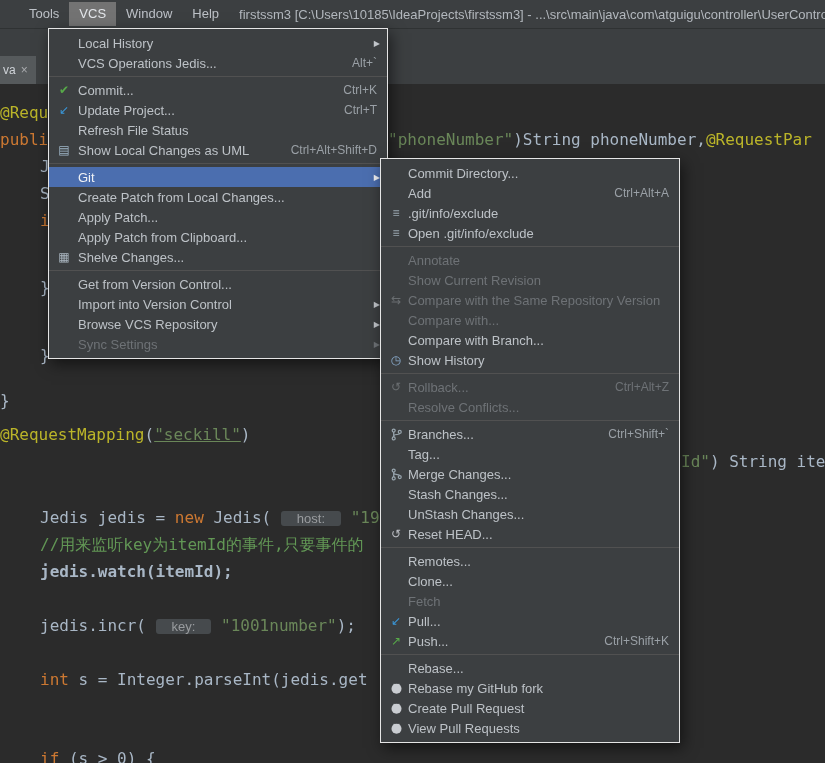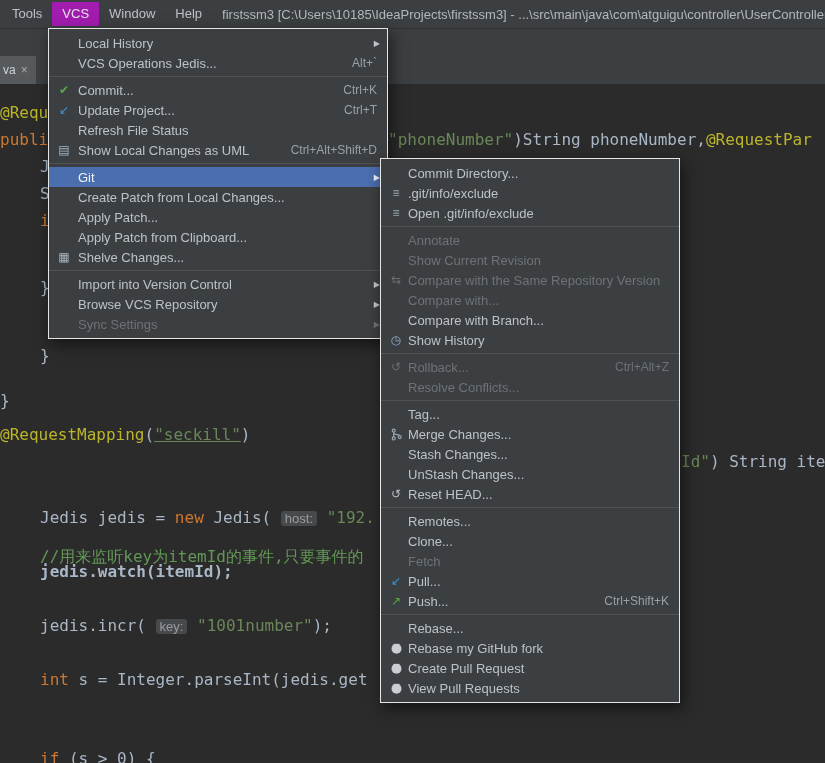--- a/index.html
+++ b/index.html
@@ -10,23 +10,23 @@
     -webkit-font-smoothing:antialiased;
   }
   
   .menubar{
     position:absolute;left:0;top:0;right:0;height:28px;
     background:var(--menu-bg,#3c3f41);
     border-bottom:1px solid #2f3233;
     display:flex;align-items:center;
     color:#bdc1c7;font-size:13px;z-index:5;
   }
-  .mb-items{display:flex;align-items:center;height:100%;padding-left:2px;flex:none;}
+  .mb-items{display:flex;align-items:center;height:100%;padding-left:19px;flex:none;}
   .mb-item{padding:0 10px;height:24px;line-height:24px;white-space:nowrap;}
-  .mb-item.active{background:#a21caf;color:#e3e6ea;}
+  .mb-item.active{background:#737373;color:#e3e6ea;}
   .mb-title{
     margin-left:10px;color:#b3b8be;white-space:nowrap;overflow:hidden;
     flex:1 1 auto;min-width:0;
   }
   
   .toolbar-strip{position:absolute;left:0;top:28px;right:0;height:28px;background:#3c3f41;z-index:1;}
   .tabbar{position:absolute;left:0;top:56px;right:0;height:28px;background:#3c3f41;border-bottom:1px solid #323232;z-index:1;}
   .tab{
     position:absolute;left:0;top:0;height:28px;width:36px;
     background:#565a5c;display:flex;align-items:center;gap:5px;
@@ -45,21 +45,21 @@
     color:var(--plain,#a9b7c6);
   }
   .c-plain{color:var(--plain,#a9b7c6);}
   .c-kw{color:var(--kw,#cc7832);}
   .c-str{color:var(--str,#6a8759);}
   .c-ann{color:var(--ann,#bbb529);}
   .c-meth{color:var(--meth,#ffc66b);}
   .c-cmt{color:var(--cmt,#629755);}
   .c-u{text-decoration:underline;}
   .c-hint{
-    background:#464a4d;color:#999c9f;border-radius:3px;padding:0 4px;
+    background:#464a4d;color:#999c9f;border-radius:3px;padding:0 16px;
     font-size:13px;font-family:"Liberation Sans",sans-serif;
   }
   
   .menu{
     position:absolute;background:var(--menu-bg,#3c3f41);
     border:1px solid #e5e5e5;box-shadow:3px 5px 14px rgba(0,0,0,.55);
     padding:4px 0;box-sizing:border-box;
     color:#bdc2c7;font-size:13px;
   }
   #vcs-menu{left:48px;top:28px;width:340px;z-index:20;}
@@ -95,21 +95,21 @@
     <div class="code-line" style="left: 388px; top: 45px;"><span class="c-str">"phoneNumber"</span><span class="c-plain">)String phoneNumber,</span><span class="c-ann">@RequestPar</span></div>
     <div class="code-line" style="left: 40px; top: 72px;"><span class="c-plain">Je</span></div>
     <div class="code-line" style="left: 40px; top: 99px;"><span class="c-plain">St</span></div>
     <div class="code-line" style="left: 40px; top: 126px;"><span class="c-kw">in</span></div>
     <div class="code-line" style="left: 40px; top: 193px;"><span class="c-plain">}</span></div>
     <div class="code-line" style="left: 40px; top: 261px;"><span class="c-plain">}</span></div>
     <div class="code-line" style="left: 0px; top: 306px;"><span class="c-plain">}</span></div>
     <div class="code-line" style="left: 0px; top: 340px;"><span class="c-ann">@RequestMapping</span><span class="c-plain">(</span><span class="c-str c-u">"seckill"</span><span class="c-plain">)</span></div>
     <div class="code-line" style="left: 681px; top: 367px;"><span class="c-str">Id"</span><span class="c-plain">) String ite</span></div>
     <div class="code-line" style="left: 40px; top: 423px;"><span class="c-plain">Jedis jedis = </span><span class="c-kw">new </span><span class="c-plain">Jedis( </span><span class="c-hint">host:</span><span class="c-plain"> </span><span class="c-str">"192.</span></div>
-    <div class="code-line" style="left: 40px; top: 450px; margin-top: 12px;"><span class="c-cmt">//用来监听key为itemId的事件,只要事件的</span></div>
+    <div class="code-line" style="left: 40px; top: 450px;"><span class="c-cmt">//用来监听key为itemId的事件,只要事件的</span></div>
     <div class="code-line" style="left: 40px; top: 477px; font-weight: bold;"><span class="c-plain">jedis.watch(itemId);</span></div>
     <div class="code-line" style="left: 40px; top: 531px;"><span class="c-plain">jedis.incr( </span><span class="c-hint">key:</span><span class="c-plain"> </span><span class="c-str">"1001number"</span><span class="c-plain">);</span></div>
     <div class="code-line" style="left: 40px; top: 585px;"><span class="c-kw">int </span><span class="c-plain">s = Integer.parseInt(jedis.get</span></div>
     <div class="code-line" style="left: 40px; top: 664px;"><span class="c-kw">if </span><span class="c-plain">(s &gt; 0) {</span></div>
   </div>
 
 <div class="toolbar-strip"></div>
 
 <div class="tabbar">
   <div class="tab">
@@ -169,36 +169,43 @@
     </div>
     <div class="mi">
       <span class="lab">Apply Patch from Clipboard...</span>
     </div>
     <div class="mi">
       <span class="ico" style="color: rgb(170, 182, 192);">▦</span>
       <span class="lab">Shelve Changes...</span>
     </div>
     <div class="sep"></div>
     <div class="mi">
+      <span class="lab">Get from Version Control...</span>
+    </div>
+    <div class="mi">
       <span class="lab">Import into Version Control</span>
       <span class="arrow">▶</span>
     </div>
     <div class="mi">
       <span class="lab">Browse VCS Repository</span>
       <span class="arrow">▶</span>
     </div>
     <div class="mi dis">
       <span class="lab">Sync Settings</span>
       <span class="arrow">▶</span>
     </div>
   </div>
 
 <div class="menu" id="git-menu">
     <div class="mi">
       <span class="lab">Commit Directory...</span>
+    </div>
+    <div class="mi">
+      <span class="lab">Add</span>
+      <span class="sc">Ctrl+Alt+A</span>
     </div>
     <div class="mi">
       <span class="ico" style="color: rgb(154, 167, 176);">≡</span>
       <span class="lab">.git/info/exclude</span>
     </div>
     <div class="mi">
       <span class="ico" style="color: rgb(154, 167, 176);">≡</span>
       <span class="lab">Open .git/info/exclude</span>
     </div>
     <div class="sep"></div>
@@ -225,20 +232,34 @@
     <div class="sep"></div>
     <div class="mi dis">
       <span class="ico" style="color: rgb(154, 167, 176);">↺</span>
       <span class="lab">Rollback...</span>
       <span class="sc">Ctrl+Alt+Z</span>
     </div>
     <div class="mi dis">
       <span class="lab">Resolve Conflicts...</span>
     </div>
     <div class="sep"></div>
+    <div class="mi">
+      <span class="ico">
+        <svg width="13" height="13" viewBox="0 0 14 14">
+          <g fill="none" stroke="#9aa7b0" stroke-width="1.3">
+            <circle cx="4" cy="2.8" r="1.6"></circle>
+            <circle cx="4" cy="11.2" r="1.6"></circle>
+            <circle cx="10.5" cy="4.2" r="1.6"></circle>
+            <path d="M4 4.4 V9.6 M4 8.5 C4 6.3 10.5 7.6 10.5 5.9"></path>
+          </g>
+        </svg>
+      </span>
+      <span class="lab">Branches...</span>
+      <span class="sc">Ctrl+Shift+`</span>
+    </div>
     <div class="mi">
       <span class="lab">Tag...</span>
     </div>
     <div class="mi">
       <span class="ico">
         <svg width="13" height="13" viewBox="0 0 14 14">
           <g fill="none" stroke="#9aa7b0" stroke-width="1.3">
             <circle cx="4" cy="2.8" r="1.6"></circle>
             <circle cx="4" cy="11.2" r="1.6"></circle>
             <circle cx="10.5" cy="9.8" r="1.6"></circle>

